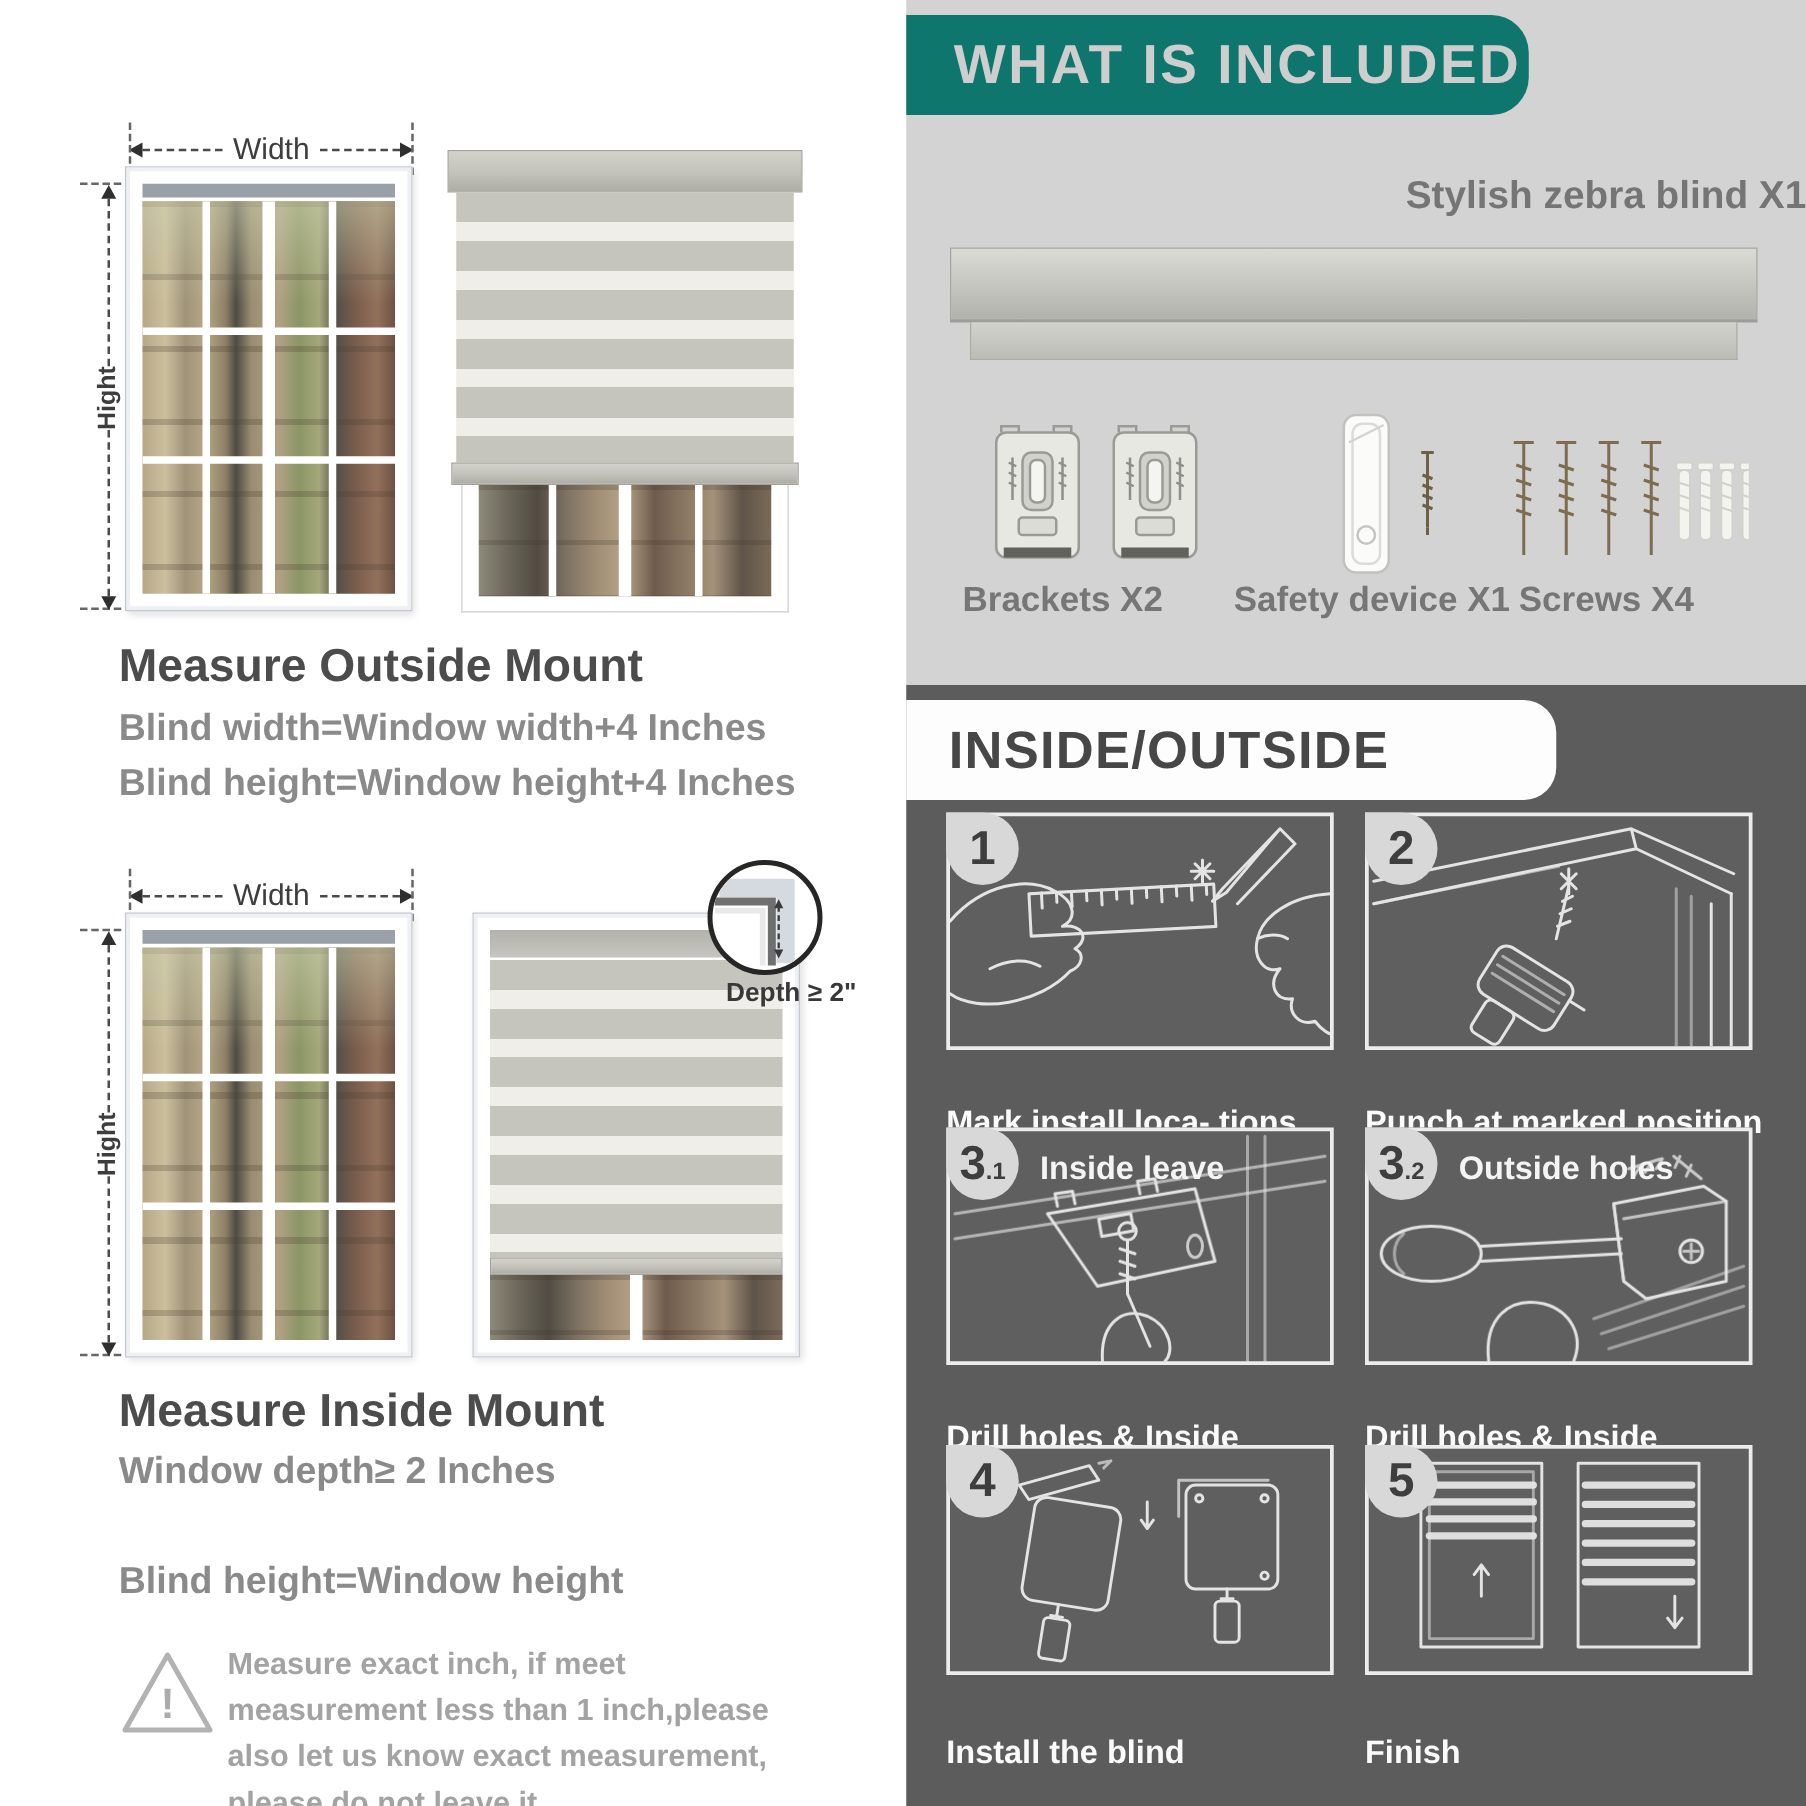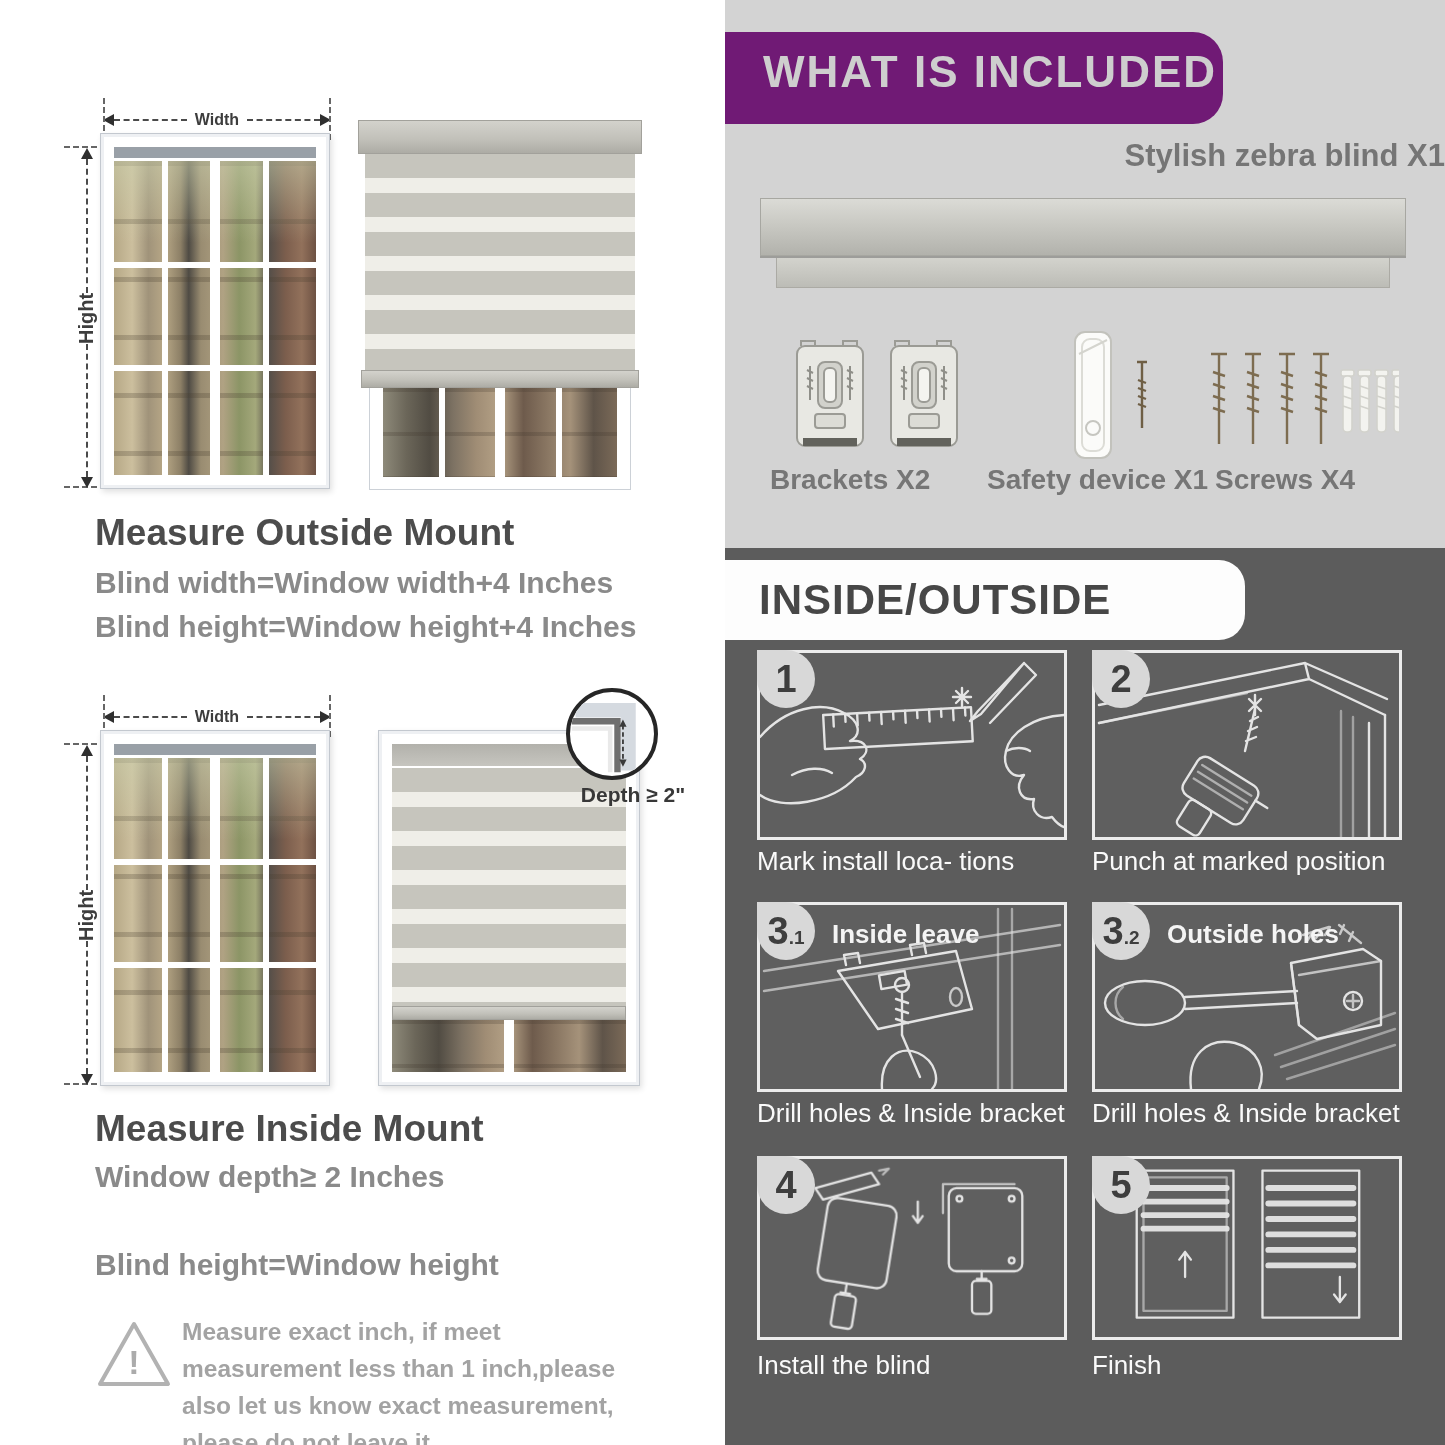--- a/index.html
+++ b/index.html
@@ -10,21 +10,21 @@
   
   .htm-header{position:absolute;left:0;top:10px;width:492px;height:78px;background:#b9b9b9;
     border-radius:4px 28px 28px 0;color:#fff;font-size:45px;font-weight:bold;letter-spacing:3px;
     line-height:78px;padding-left:34px;}
   .sec-title{position:absolute;color:#4c4c4c;font-size:37px;font-weight:bold;}
   .sec-line{position:absolute;color:#8a8a8a;font-size:30px;font-weight:bold;}
 
   
   .h-arrow{position:absolute;display:flex;align-items:center;height:20px;}
   .h-arrow .dash{flex:1;border-top:2px dashed #4a4a4a;height:0;}
-  .arrow-label{font-size:16px;font-weight:bold;color:#3d3d3d;padding:0 8px;white-space:nowrap;}
+  .arrow-label{font-size:24px;font-weight:normal;color:#3d3d3d;padding:0 8px;white-space:nowrap;}
   .ah{width:0;height:0;border-top:6px solid transparent;border-bottom:6px solid transparent;}
   .ah.l{border-right:11px solid #2f2f2f;}
   .ah.r{border-left:11px solid #2f2f2f;}
   .v-arrow{position:absolute;display:flex;flex-direction:column;align-items:center;width:22px;}
   .v-arrow .dash{flex:1;border-left:2px dashed #4a4a4a;width:0;}
   .av{width:0;height:0;border-left:6px solid transparent;border-right:6px solid transparent;}
   .av.u{border-bottom:11px solid #2f2f2f;}
   .av.d{border-top:11px solid #2f2f2f;}
   .v-label{transform:rotate(-90deg);font-size:20px;font-weight:bold;color:#3d3d3d;margin:14px 0;}
   .guide-v{position:absolute;width:0;border-left:2px dashed #666;}
@@ -72,44 +72,44 @@
   
   .callout{position:absolute;width:92px;height:92px;border-radius:50%;border:4px solid #262626;
     background:#fff;overflow:hidden;}
   .depth-label{position:absolute;font-size:21px;font-weight:bold;color:#383838;}
 
   
   .warn-text{position:absolute;font-size:24.5px;font-weight:bold;color:#a3a3a3;line-height:37px;}
 
   
   .right-top{position:absolute;left:725px;top:0;width:720px;height:548px;background:#d3d3d3;}
-  .wii-header{position:absolute;left:0;top:12px;width:498px;height:92px;background:#701a75;
+  .wii-header{position:absolute;left:0;top:12px;width:498px;height:80px;background:#0f766e;
     border-radius:0 30px 30px 0;color:#cecece;font-size:44px;font-weight:bold;letter-spacing:2px;
-    line-height:80px;padding-left:38px;margin-top:20px;}
+    line-height:80px;padding-left:38px;}
   .blind-label{position:absolute;left:0;top:138px;width:100%;text-align:right;
     color:#757575;font-size:31px;font-weight:bold;}
   .rail-top{position:absolute;left:35px;top:198px;width:646px;height:58px;
     background:linear-gradient(180deg,#dbdbd6 0%,#c9c9c3 45%,#b2b2ac 100%);
     border:1px solid #a7a7a1;box-shadow:0 2px 0 rgba(90,90,85,.45);}
   .rail-bottom{position:absolute;left:51px;top:258px;width:614px;height:30px;
     background:linear-gradient(180deg,#d3d3cd 0%,#bcbcb6 100%);border:1px solid #abaaa4;border-top:none;}
   .comp-label{position:absolute;text-align:left;color:#767676;font-size:28px;font-weight:bold;}
 
   .right-bottom{position:absolute;left:725px;top:548px;width:720px;height:897px;background:#5c5c5c;}
   .iom-header{position:absolute;left:0;top:12px;width:520px;height:80px;background:#fdfdfd;
     border-radius:0 26px 26px 0;color:#474747;font-size:42px;font-weight:bold;letter-spacing:1px;
     line-height:80px;padding-left:34px;}
   .step-panel{position:absolute;width:310px;height:190px;border:3px solid #ececec;background:#5f5f5f;}
   .step-panel svg{position:absolute;left:0;top:0;width:100%;height:100%;}
   .badge{position:absolute;left:-3px;top:-3px;width:58px;height:58px;background:#d8d8d8;
     border-radius:0 50% 50% 50%;display:flex;align-items:center;justify-content:center;}
   .badge .num{font-size:38px;font-weight:bold;color:#3e3e3e;line-height:1;}
   .badge .sub{font-size:19px;font-weight:bold;color:#3e3e3e;margin-top:14px;}
   .inner-label{position:absolute;left:72px;top:14px;color:#f4f4f4;font-size:26px;font-weight:bold;}
-  .caption{position:absolute;width:330px;color:#fafafa;font-size:26px;font-weight:normal;}
+  .caption{position:absolute;width:330px;color:#fafafa;font-size:26px;font-weight:bold;margin-top:36px;}
   .art{stroke:#f0f0f0;stroke-width:2.4;fill:none;stroke-linecap:round;stroke-linejoin:round;opacity:.92;}
 </style>
 </head>
 <body>
 
 <div id="canvas" data-name="infographic-canvas">
 
 
   <div class="h-arrow" style="left:103px;top:110px;width:228px;" data-name="width-arrow-outside">
     <span class="ah l" data-name="arrow-left-icon"></span>

